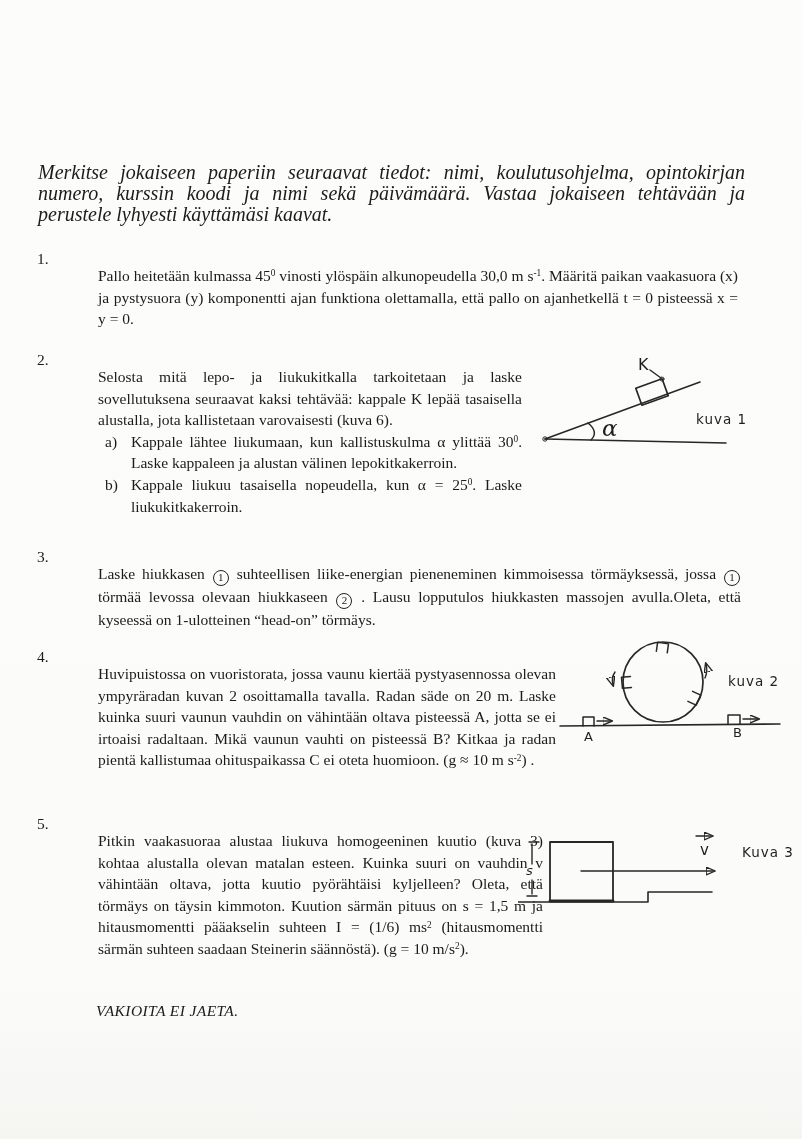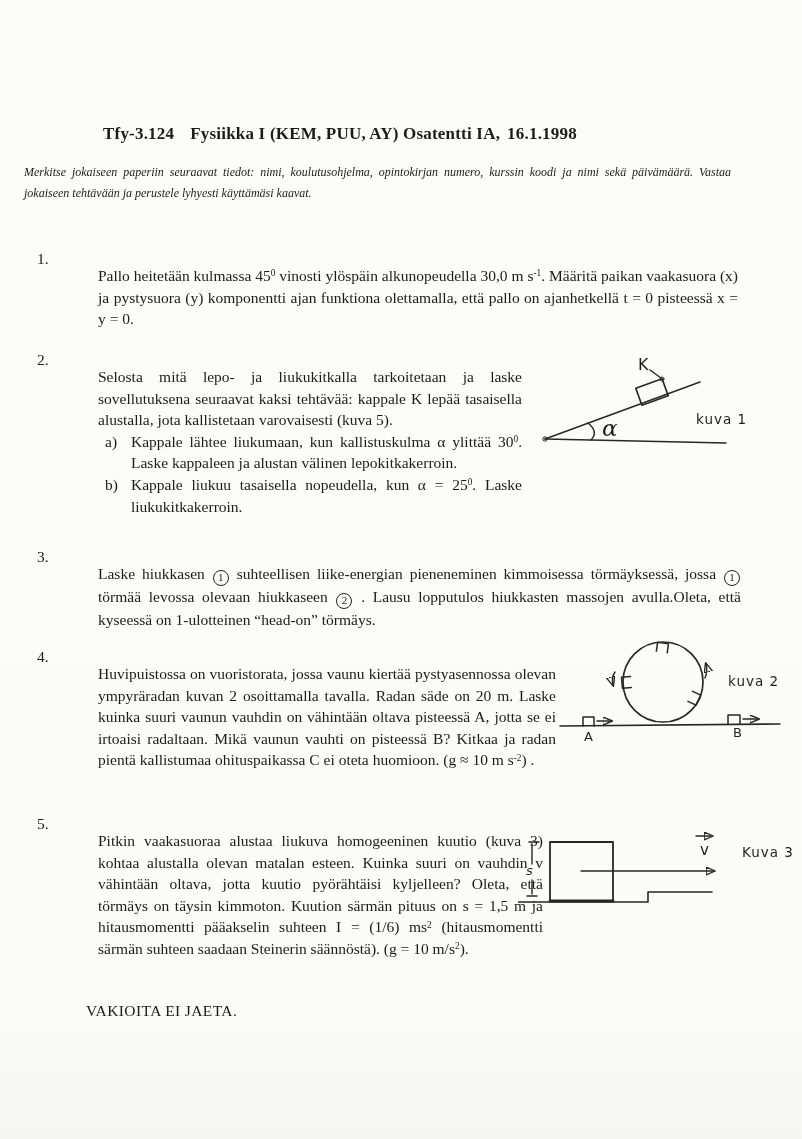--- a/index.html
+++ b/index.html
@@ -4,56 +4,55 @@
 <style>
   html,body{margin:0;padding:0;background:#e8e8e8}
   .page{
     position:relative;width:802px;height:1139px;margin:0 auto;
     background:linear-gradient(180deg,#fcfcfb 0%,#fbfbfa 86%,#f5f5f2 100%);
     font-family:"Liberation Serif","DejaVu Serif",serif;color:#1b1b1b;overflow:hidden;
   }
   .title{position:absolute;left:103px;top:124px;margin:0;font-size:17px;font-weight:bold;white-space:nowrap;letter-spacing:.2px}
   .title .code{margin-right:16px}
   .title .date{margin-left:7px}
-  .intro{position:absolute;left:24px;top:162px;width:707px;margin:0;font-style:italic;font-size:12px;line-height:21px;text-align:justify}
+  .intro{position:absolute;left:38px;top:162px;width:707px;margin:0;font-style:italic;font-size:20px;line-height:21px;text-align:justify}
   .q{position:absolute;left:37px;width:760px}
   .qnum{position:absolute;left:0;top:0;font-size:15.5px}
   .qtext{position:absolute;left:61px;top:15px;font-size:15.5px;line-height:21.6px;text-align:justify}
   .qtext .lead{text-align:justify}
   .sub{display:flex;padding-left:7px}
   .sub .marker{width:26px;flex:none}
   .sub .sbody{flex:1;text-align:justify}
   sup{font-size:.6em;line-height:0;position:relative;top:-.5em;vertical-align:baseline}
   .circ{display:inline-block;box-sizing:border-box;width:16px;height:16px;line-height:13px;text-align:center;
         border:1.3px solid #222;border-radius:50%;font-size:11px;vertical-align:-2px;margin:0 1px}
   .fig{position:absolute}
   .fig path,.fig line,.fig rect,.fig circle{stroke:#272727;fill:none;stroke-linecap:round;stroke-linejoin:round}
   .fig text{fill:#1f1f1f;stroke:none}
   .hw{font-family:"DejaVu Sans",sans-serif;letter-spacing:1px}
   .greek{font-family:"DejaVu Serif",serif;font-style:italic}
-  .footer{position:absolute;left:86px;top:986px;font-size:15.5px;letter-spacing:.4px}
+  .footer{position:absolute;left:96px;top:986px;font-style:italic;font-size:15.5px;letter-spacing:.4px}
 </style>
 </head>
 <body>
 
 <div class="page">
 
-  <h1 class="title"><span class="code">Tfy-3.124</span><span>Fysiikka I (KEM, PUU, AY) Osatentti IA,</span><span class="date">16.1.1998</span></h1>
 
   <p class="intro">Merkitse jokaiseen paperiin seuraavat tiedot: nimi, koulutusohjelma, opintokirjan numero, kurssin koodi ja nimi sekä päivämäärä. Vastaa jokaiseen tehtävään ja perustele lyhyesti käyttämäsi kaavat.</p>
 
   <div class="q" style="top:250px">
     <div class="qnum">1.</div>
     <div class="qtext" style="width:640px">Pallo heitetään kulmassa 45<sup>0</sup> vinosti ylöspäin alkunopeudella 30,0 m s<sup>-1</sup>. Määritä paikan vaakasuora (x) ja pystysuora (y) komponentti ajan funktiona olettamalla, että pallo on ajanhetkellä t = 0 pisteessä x = y = 0.</div>
   </div>
 
   <div class="q" style="top:351px">
     <div class="qnum">2.</div>
     <div class="qtext" style="width:424px">
-      <div class="lead">Selosta mitä lepo- ja liukukitkalla tarkoitetaan ja laske sovellutuksena seuraavat kaksi tehtävää:  kappale K lepää tasaisella alustalla, jota kallistetaan varovaisesti (kuva 5).</div>
+      <div class="lead">Selosta mitä lepo- ja liukukitkalla tarkoitetaan ja laske sovellutuksena seuraavat kaksi tehtävää:  kappale K lepää tasaisella alustalla, jota kallistetaan varovaisesti (kuva 6).</div>
       <div class="sub">
         <span class="marker">a)</span>
         <div class="sbody">Kappale lähtee liukumaan, kun kallistuskulma α ylittää 30<sup>0</sup>. Laske kappaleen ja alustan välinen lepokitkakerroin.</div>
       </div>
       <div class="sub">
         <span class="marker">b)</span>
         <div class="sbody">Kappale liukuu tasaisella nopeudella, kun α = 25<sup>0</sup>. Laske liukukitkakerroin.</div>
       </div>
     </div>
   </div>

